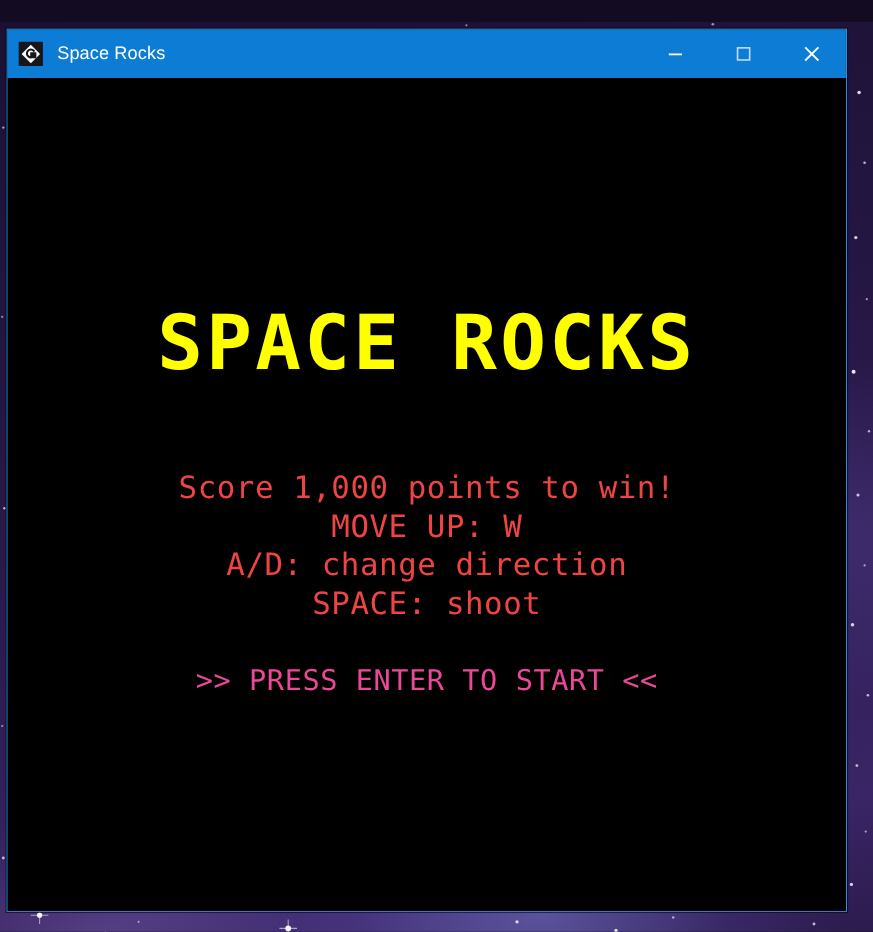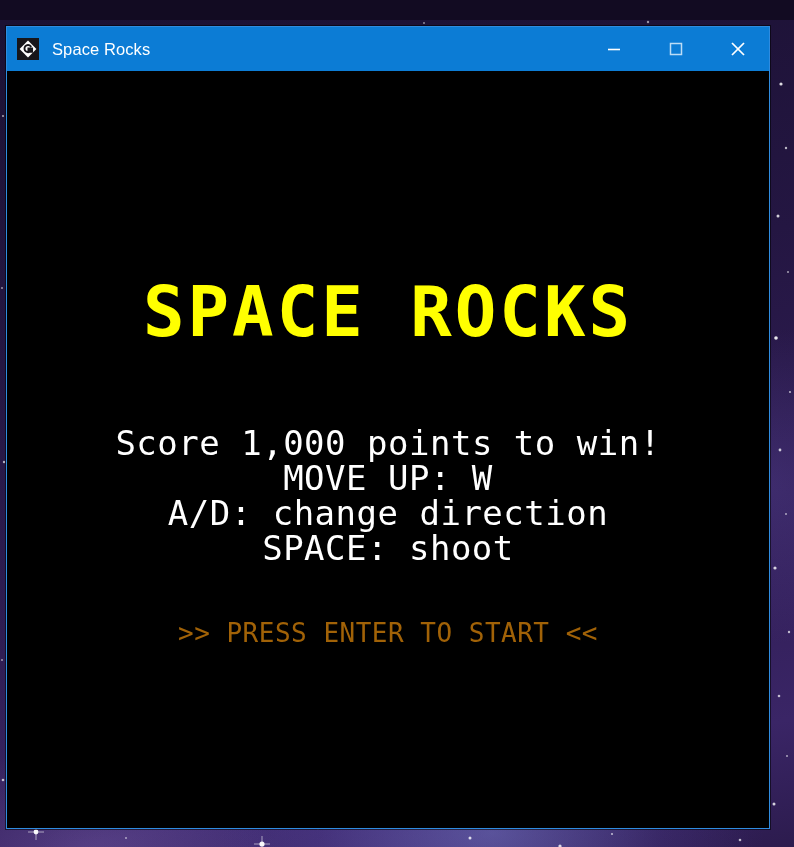--- a/index.html
+++ b/index.html
@@ -116,35 +116,35 @@
     line-height: 1;
     white-space: pre;
     user-select: none;
   }
   #instructions {
     position: absolute;
     top: 355px;
     left: 0;
     right: 0;
     text-align: center;
-    color: #ffffff;
-    font-family: "DejaVu Sans Mono", "Liberation Mono", monospace;
-    font-size: 34px;
+    color: #ef4444;
+    font-family: "DejaVu Sans Mono", "Liberation Mono", monospace;
+    font-size: 28px;
     line-height: 35px;
     letter-spacing: 0.5px;
     white-space: pre;
     user-select: none;
   }
   #start-prompt {
     position: absolute;
-    top: 545px;
+    top: 531px;
     left: 0;
     right: 0;
     text-align: center;
-    color: #a16207;
+    color: #ec4899;
     font-family: "DejaVu Sans Mono", "Liberation Mono", monospace;
     font-size: 26px;
     line-height: 35px;
     letter-spacing: 0.5px;
     white-space: pre;
     user-select: none;
   }
 </style>
 </head>
 <body>

